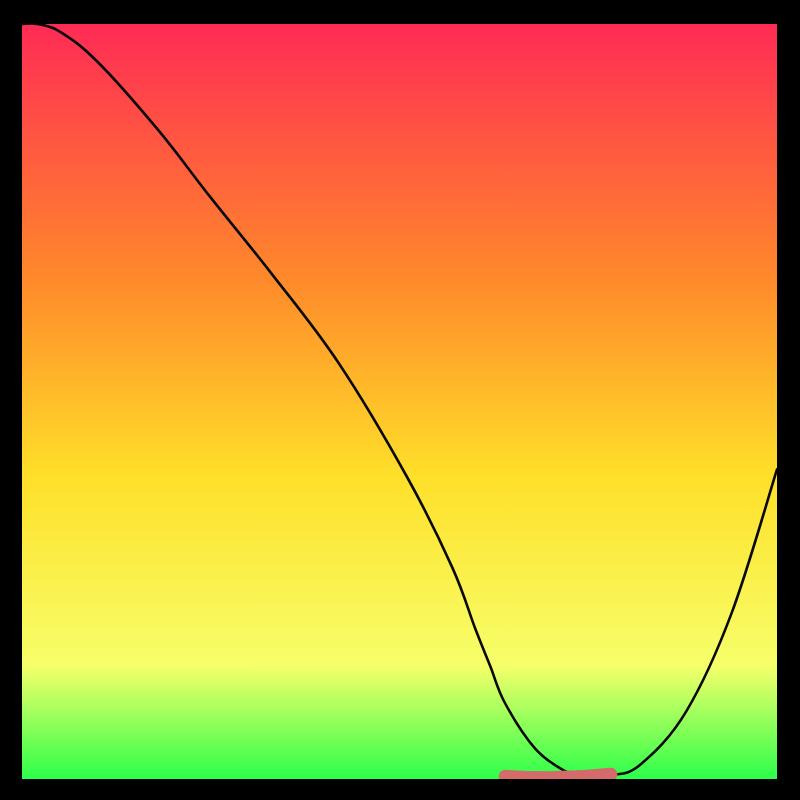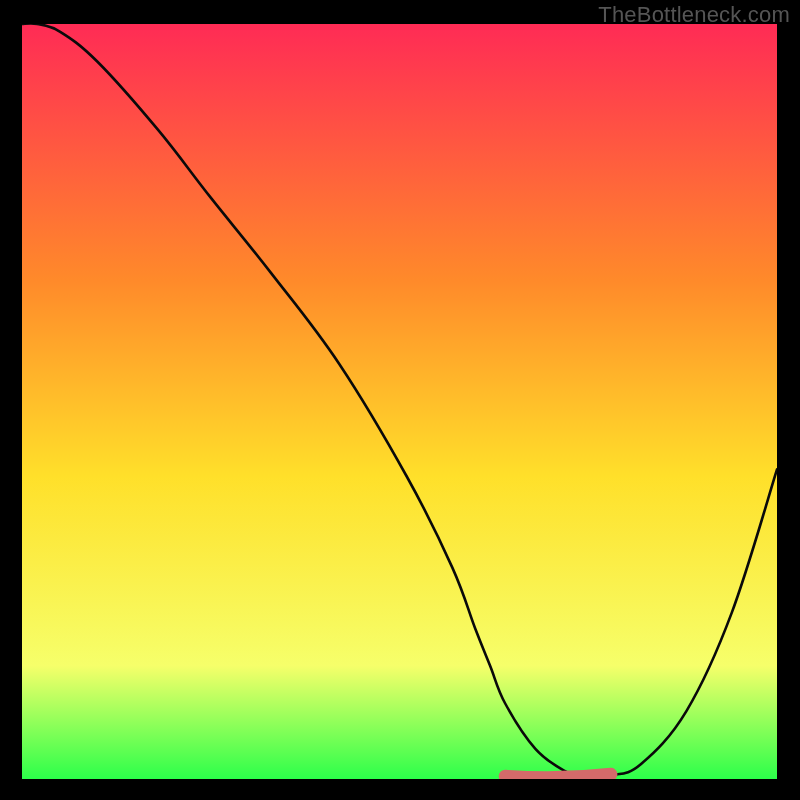--- a/index.html
+++ b/index.html
@@ -37,21 +37,20 @@
   .plot-area svg {
     display: block;
     width: 100%;
     height: 100%;
   }
 </style>
 </head>
 <body>
 
 <div class="container">
-  <div class="watermark">TheBottleneck.com</div>
 
   <div class="plot-area">
     <svg viewBox="0 0 755 755" preserveAspectRatio="none">
       <defs>
         <linearGradient id="bg-grad" x1="0" y1="0" x2="0" y2="1">
           <stop offset="0%" stop-color="#ff2b55"></stop>
           <stop offset="34%" stop-color="#ff8a2a"></stop>
           <stop offset="60%" stop-color="#ffe02a"></stop>
           <stop offset="85%" stop-color="#f6ff6a"></stop>
           <stop offset="100%" stop-color="#2cff4a"></stop>

